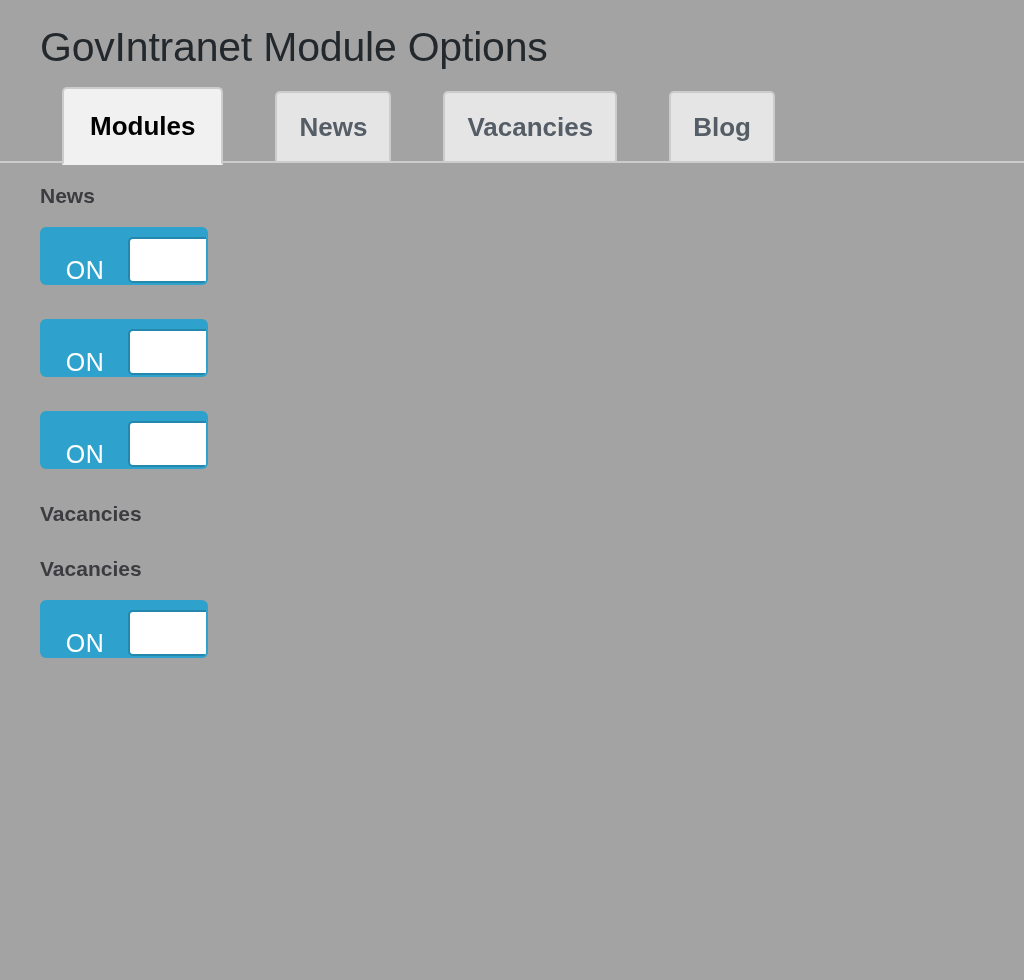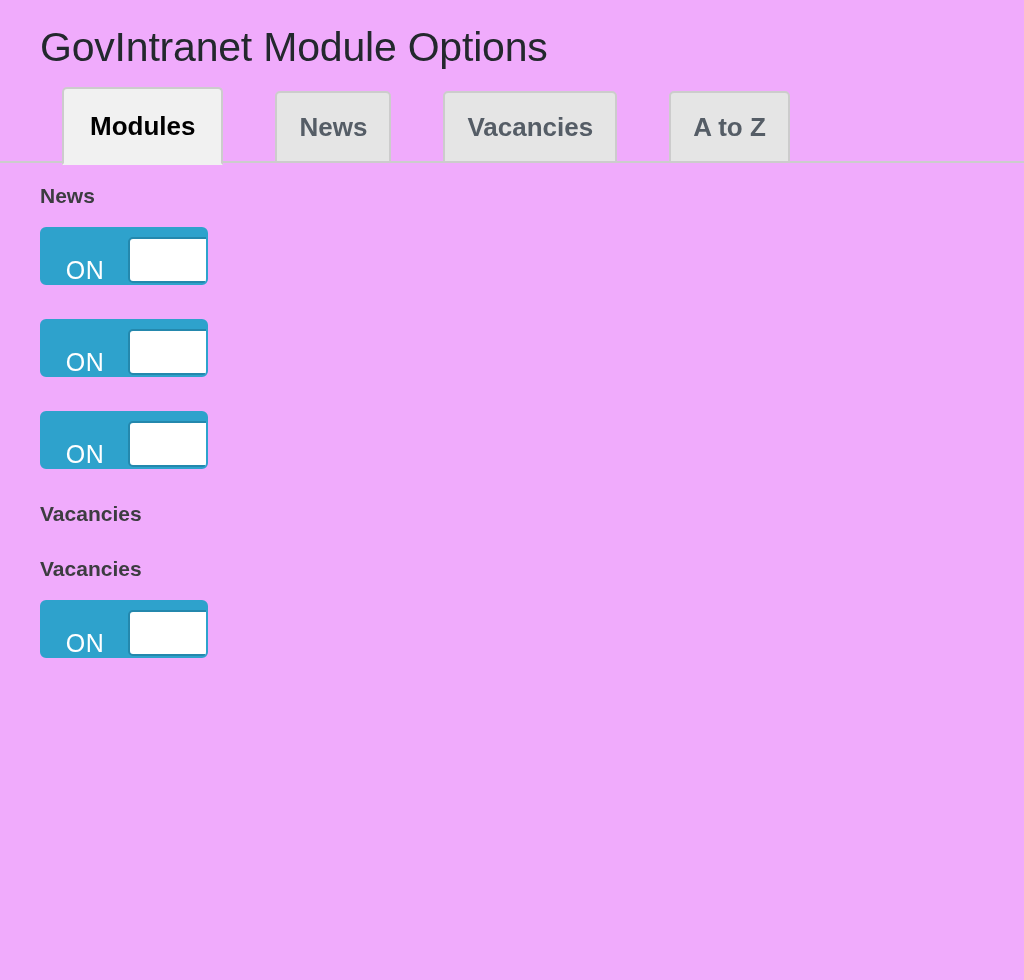--- a/index.html
+++ b/index.html
@@ -10,21 +10,21 @@
     overflow: hidden;
     background: #f1f1f1;
     font-family: "Liberation Sans", sans-serif;
     -webkit-font-smoothing: antialiased;
   }
 
   .page {
     position: relative;
     width: 1024px;
     height: 980px;
-    background: #f0abfc;
+    background: #a3a3a3;
     box-sizing: border-box;
   }
 
   
   .page-title {
     margin: 0;
     padding: 22px 0 12px 40px;
     font-size: 41px;
     font-weight: 400;
     line-height: 1.25;
@@ -175,21 +175,21 @@
         <div class="tab active">
           <span>Modules</span>
         </div>
         <div class="tab">
           <span>News</span>
         </div>
         <div class="tab">
           <span>Vacancies</span>
         </div>
         <div class="tab">
-          <span>A to Z</span>
+          <span>Blog</span>
         </div>
       </nav>
   </div>
 
   <div class="options">
       <div class="option-row"><div class="option-label">News</div><div class="toggle on">
           <span class="toggle-text">ON</span>
           <span class="toggle-knob"></span>
         </div></div>
       <div class="option-row"><div class="toggle on">

